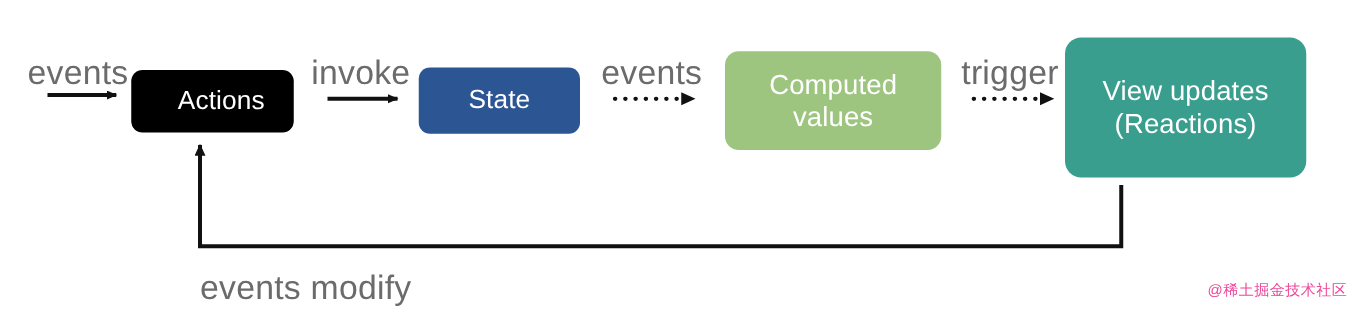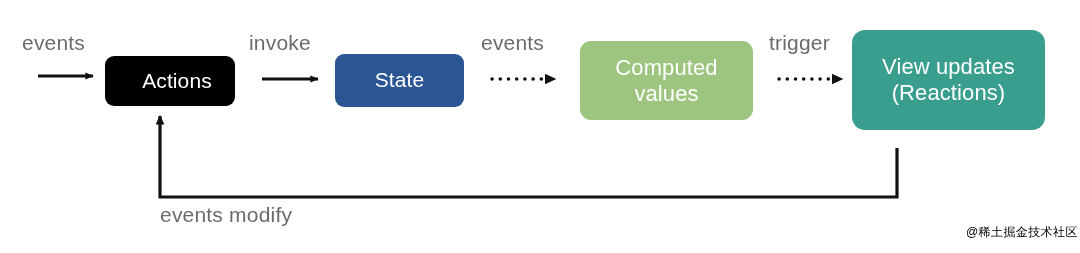--- a/index.html
+++ b/index.html
@@ -59,49 +59,50 @@
     width: 173px;
     height: 79px;
     border-radius: 11px;
     background: #9dc57f;
     font-size: 22px;
   }
   .node-view {
     left: 852px;
     top: 30px;
     width: 193px;
-    height: 100px;
+    height: 112px;
     border-radius: 13px;
     background: #3a9e8e;
     font-size: 22px;
   }
   .node-label {
     display: block;
     padding: 0 6px;
     white-space: pre-line;
   }
   .edge-label {
     position: absolute;
     color: #6b6b6b;
-    font-size: 21px;
+    font-size: 27px;
     font-weight: 400;
     white-space: nowrap;
     letter-spacing: 0.2px;
+    margin-top: 12px;
   }
   .label-events    { left: 22px;  top: 31px; }
   .label-modify    { left: 249px; top: 31px; }
   .label-updates   { left: 481px; top: 31px; }
   .label-trigger   { left: 769px; top: 31px; }
   .label-events-invoke { left: 160px; top: 203px; }
   .watermark {
     position: absolute;
     left: 966px;
     top: 224px;
     font-size: 12px;
-    color: #000000;
+    color: #ec4899;
     white-space: nowrap;
     letter-spacing: 0.4px;
   }
   svg.arrows {
     position: absolute;
     left: 0;
     top: 0;
     width: 1080px;
     height: 253px;
     overflow: visible;

